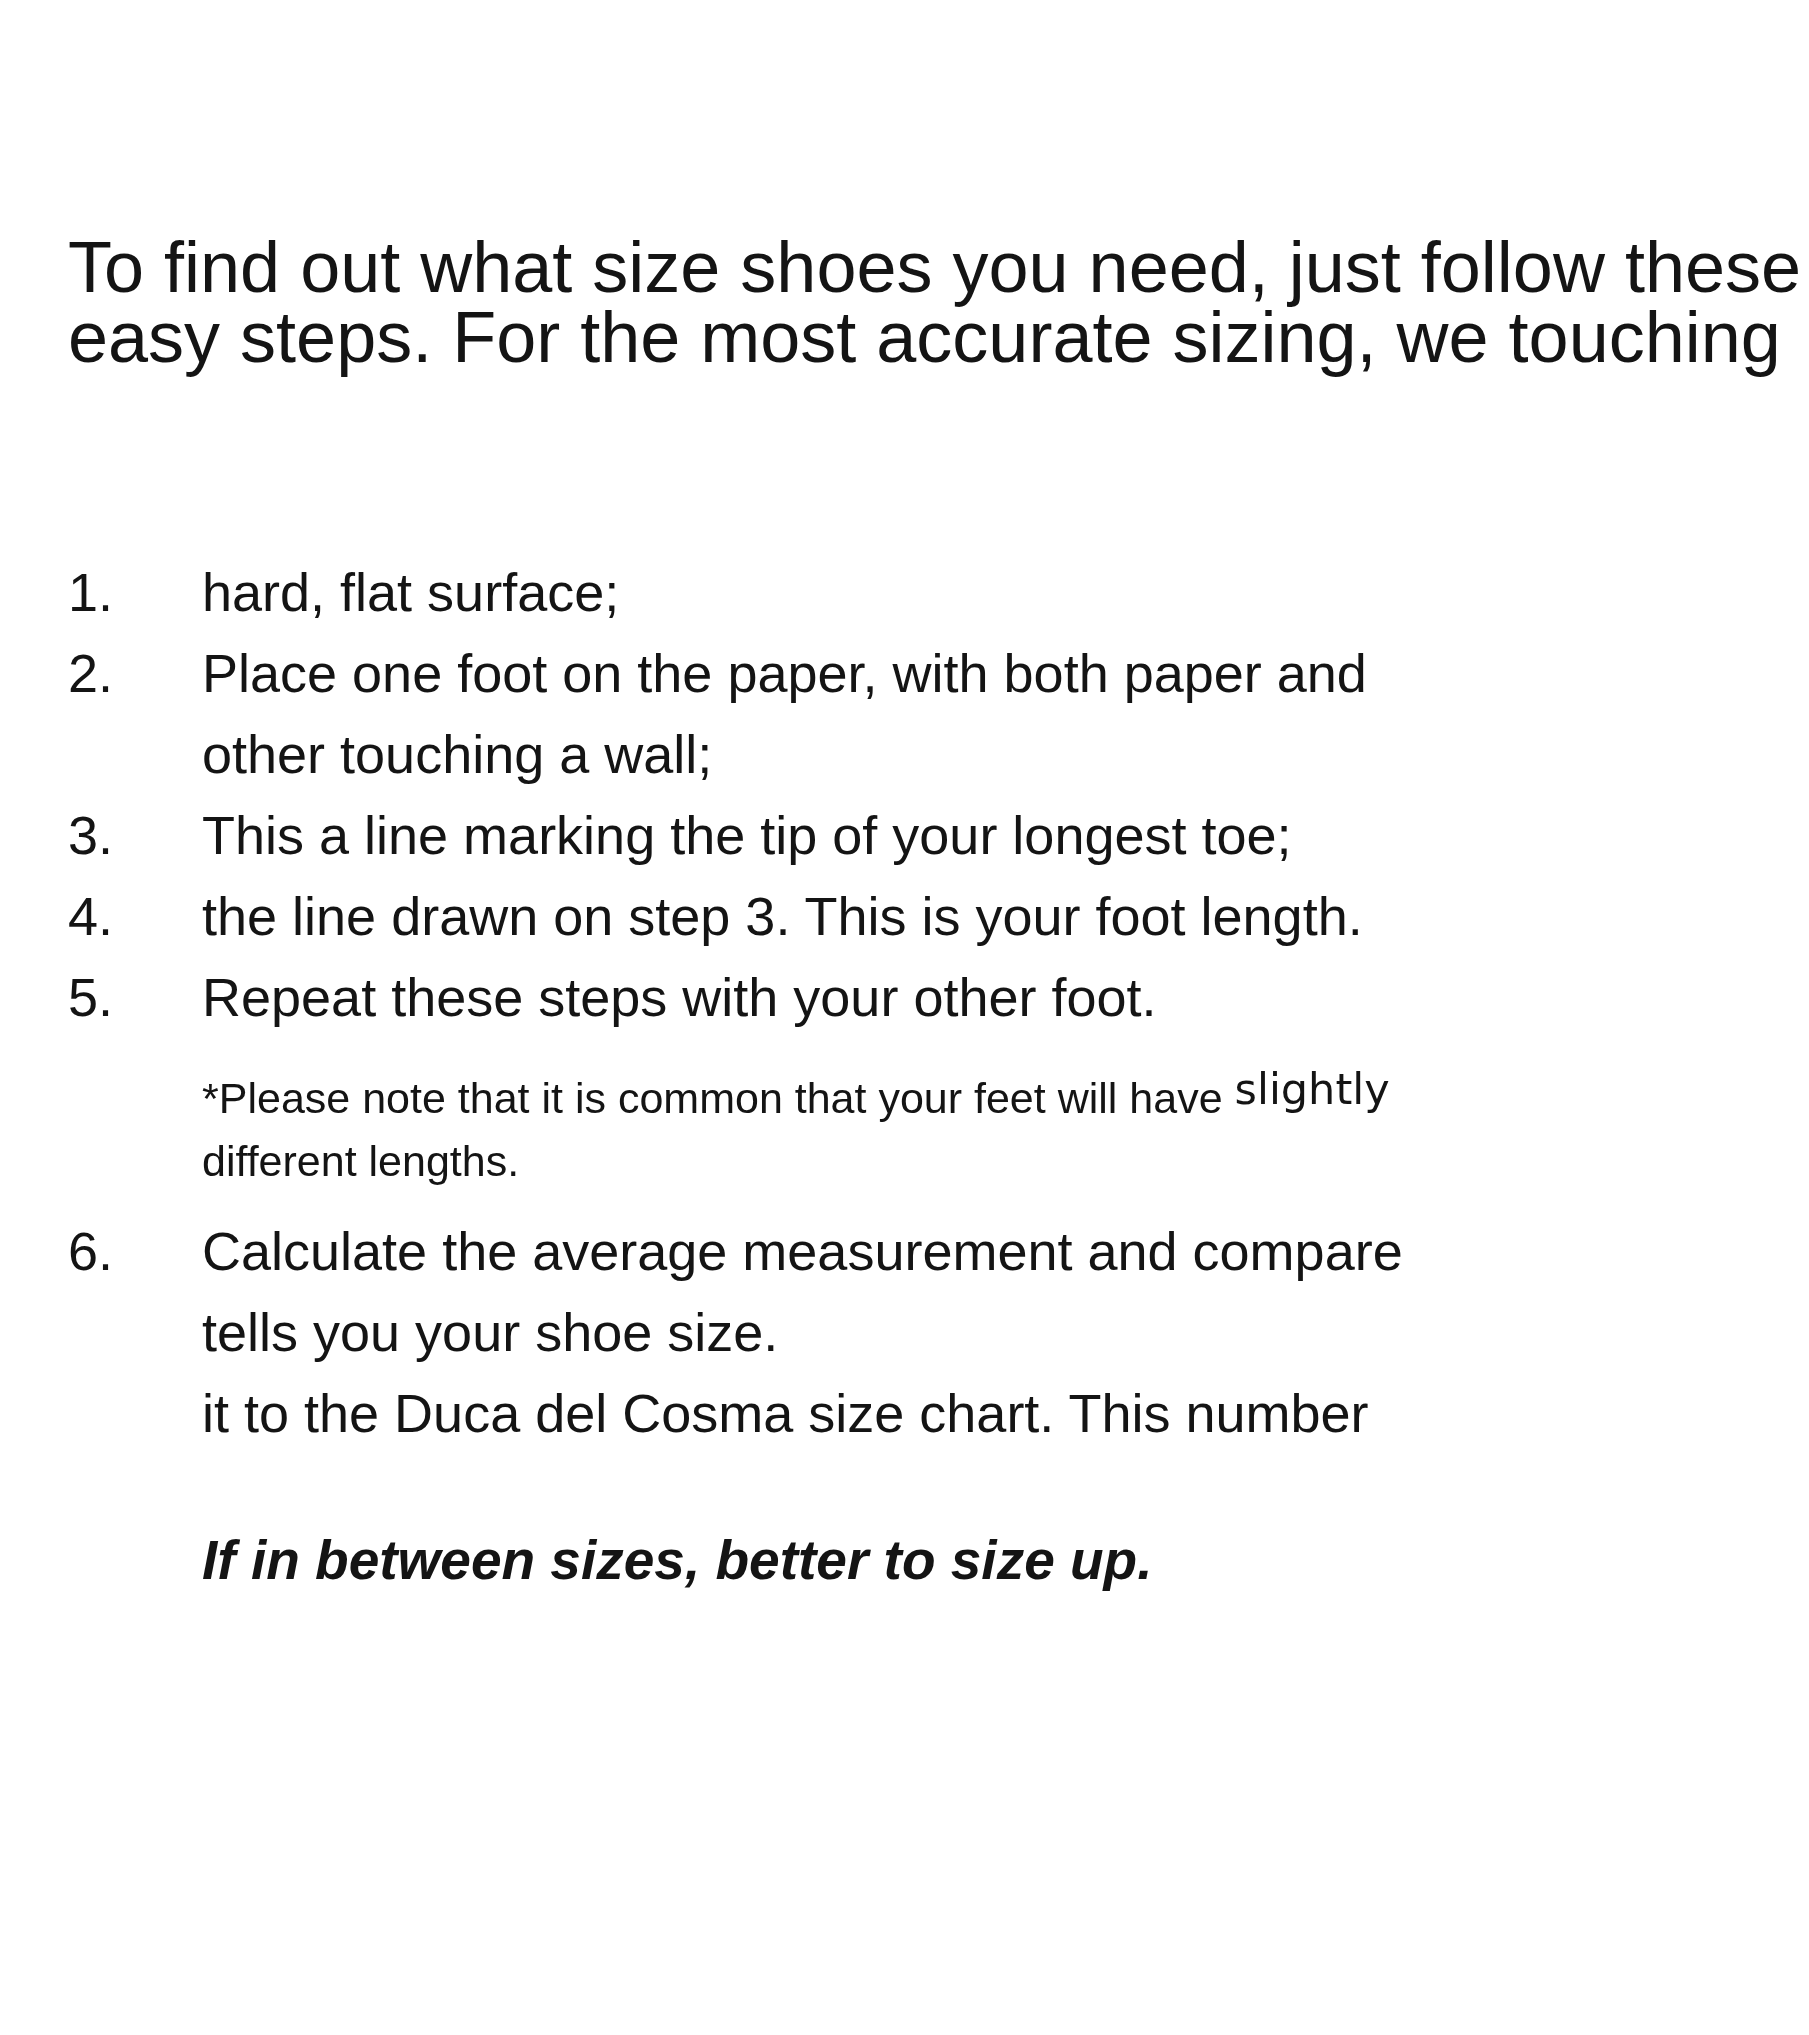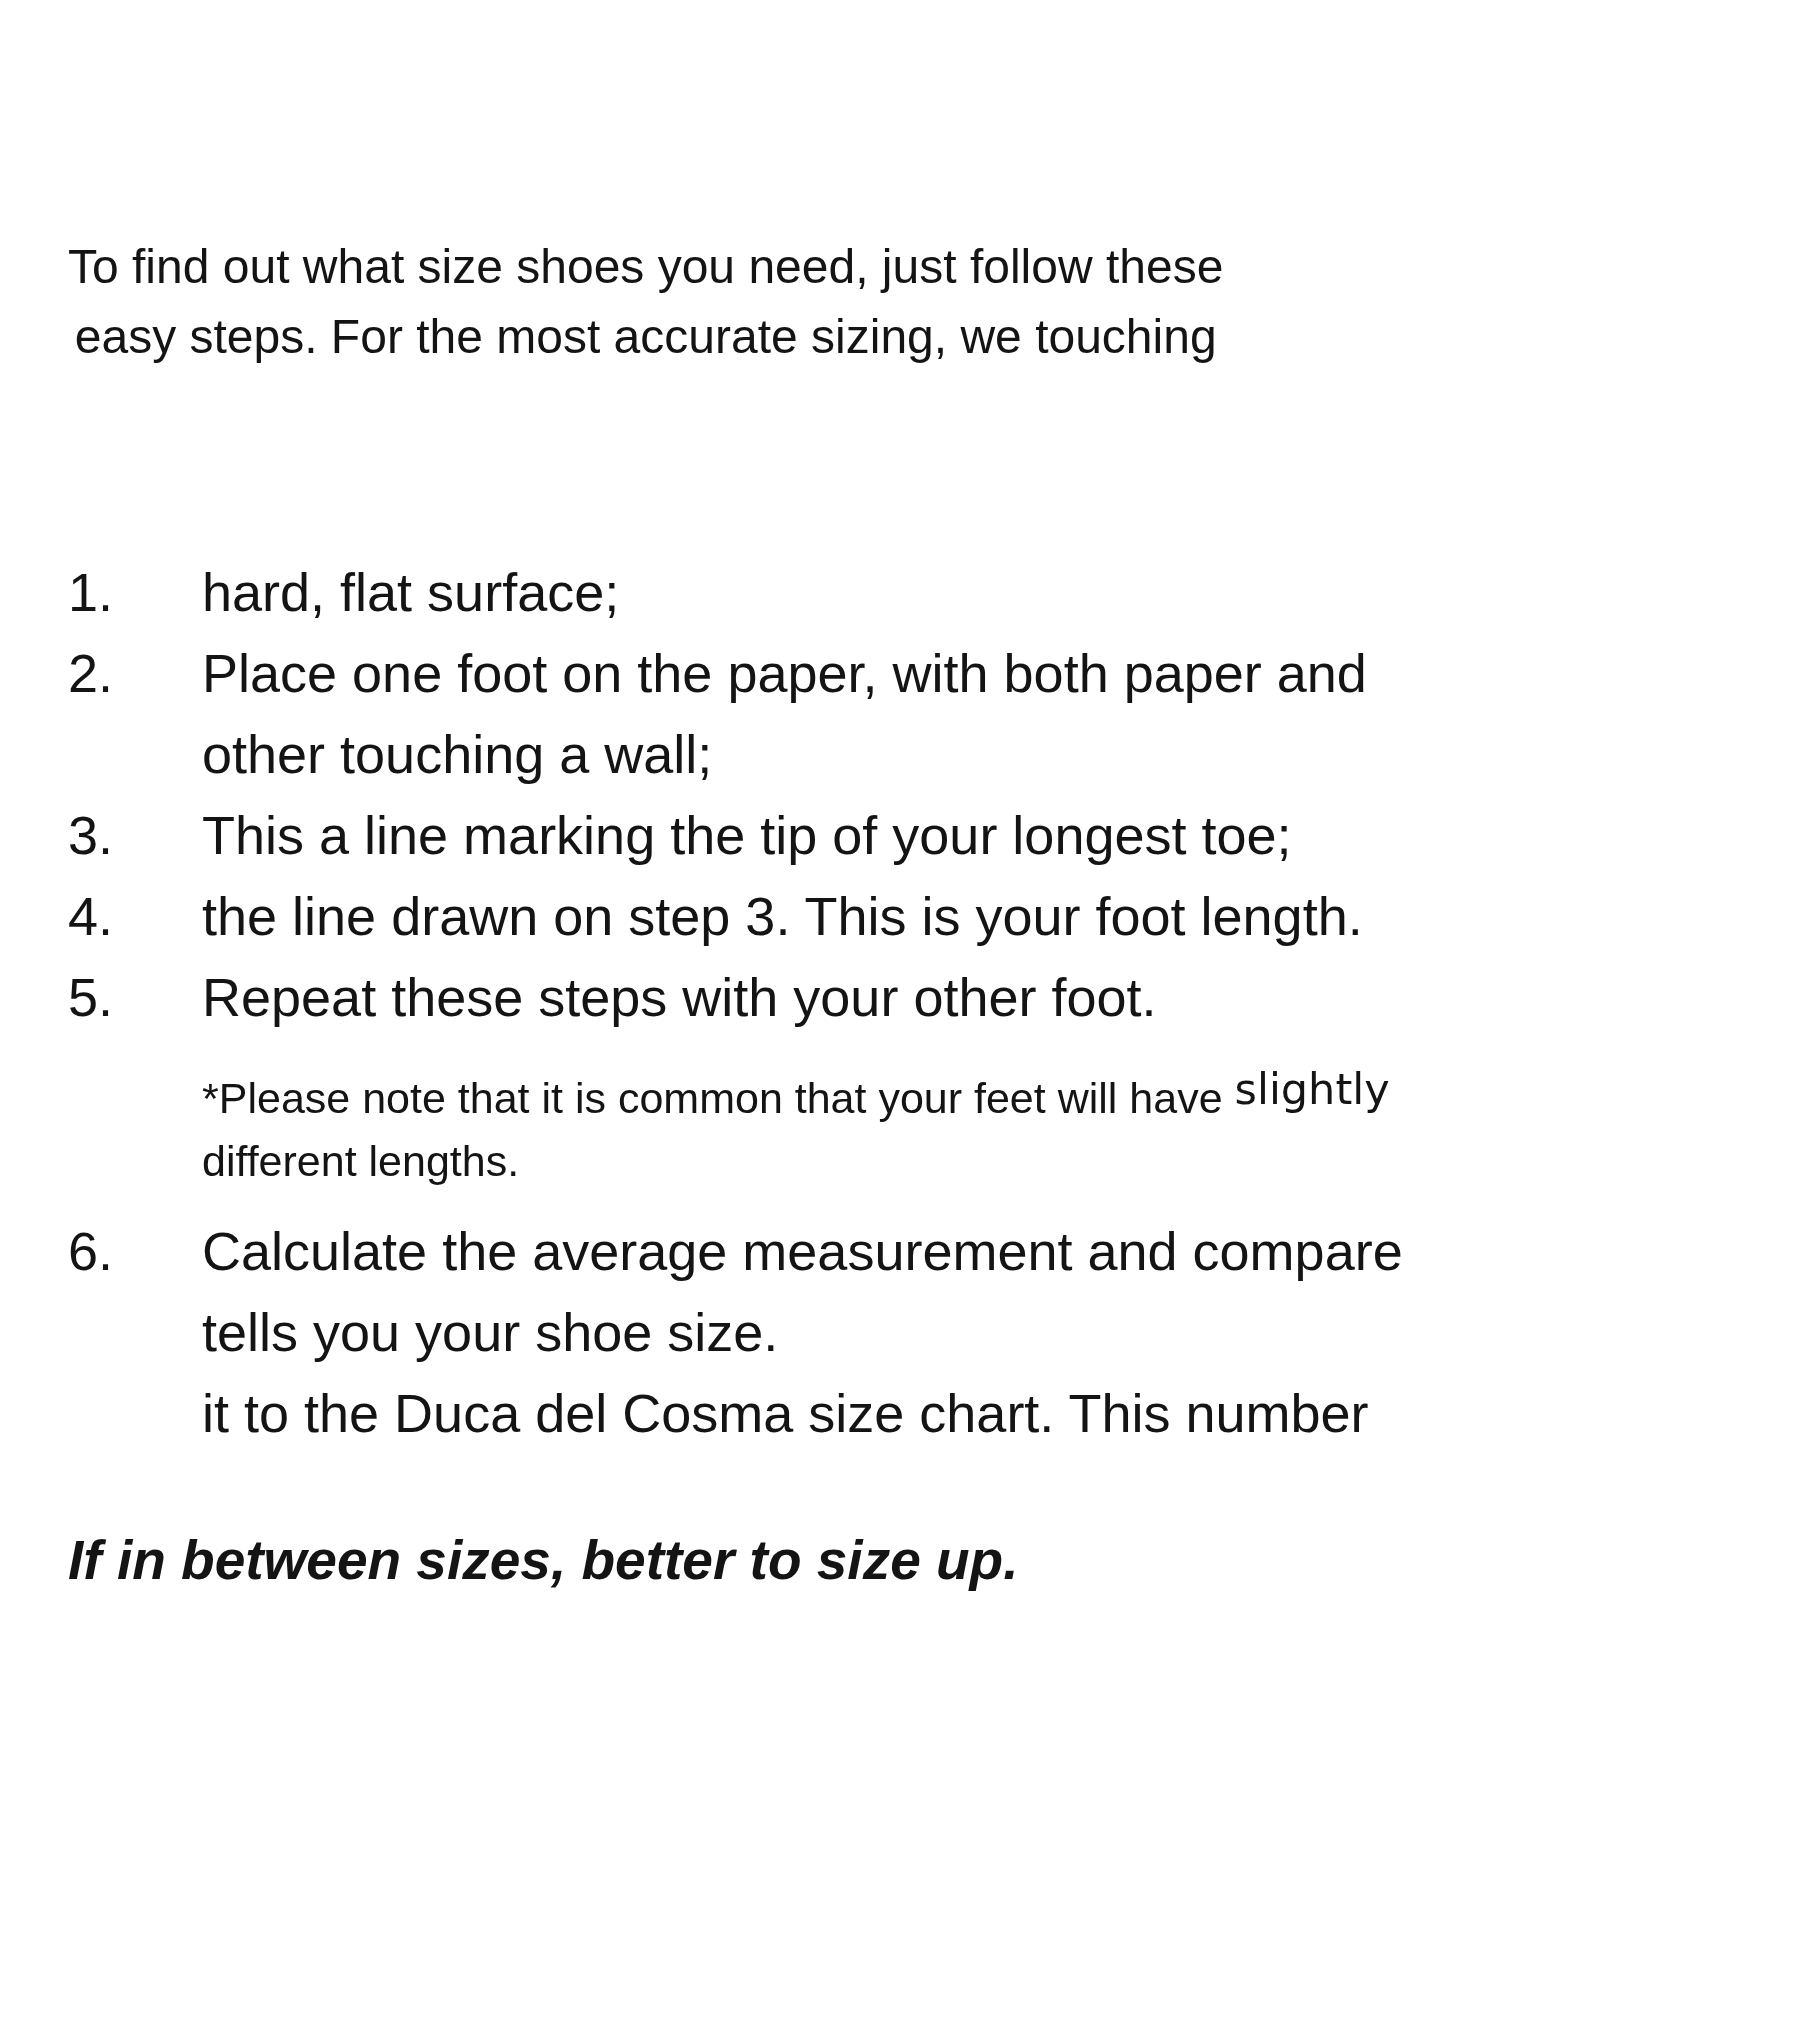--- a/index.html
+++ b/index.html
@@ -13,24 +13,23 @@
     height: 2035px;
     background: #ffffff;
     font-family: "Liberation Sans", sans-serif;
     color: #141414;
     overflow: hidden;
   }
   .intro {
     position: absolute;
     left: 68px;
     top: 232px;
-    font-size: 48px;
+    font-size: 72px;
     line-height: 70px;
     white-space: nowrap;
-    text-align: center;
   }
   .steps {
     position: absolute;
     left: 68px;
     top: 552px;
     font-size: 54px;
     line-height: 81px;
   }
   .step {
     display: flex;
@@ -52,20 +51,21 @@
     line-height: 63px;
     margin-top: 29px;
     white-space: nowrap;
   }
   .note .hl {
     font-family: "DejaVu Sans", sans-serif;
     position: relative;
     top: -9px;
   }
   .sizeup {
+    margin-left: 134px;
     margin-top: 66px;
     font-size: 55px;
     line-height: 81px;
     font-style: italic;
     font-weight: bold;
     white-space: nowrap;
   }
 </style>
 </head>
 <body>

